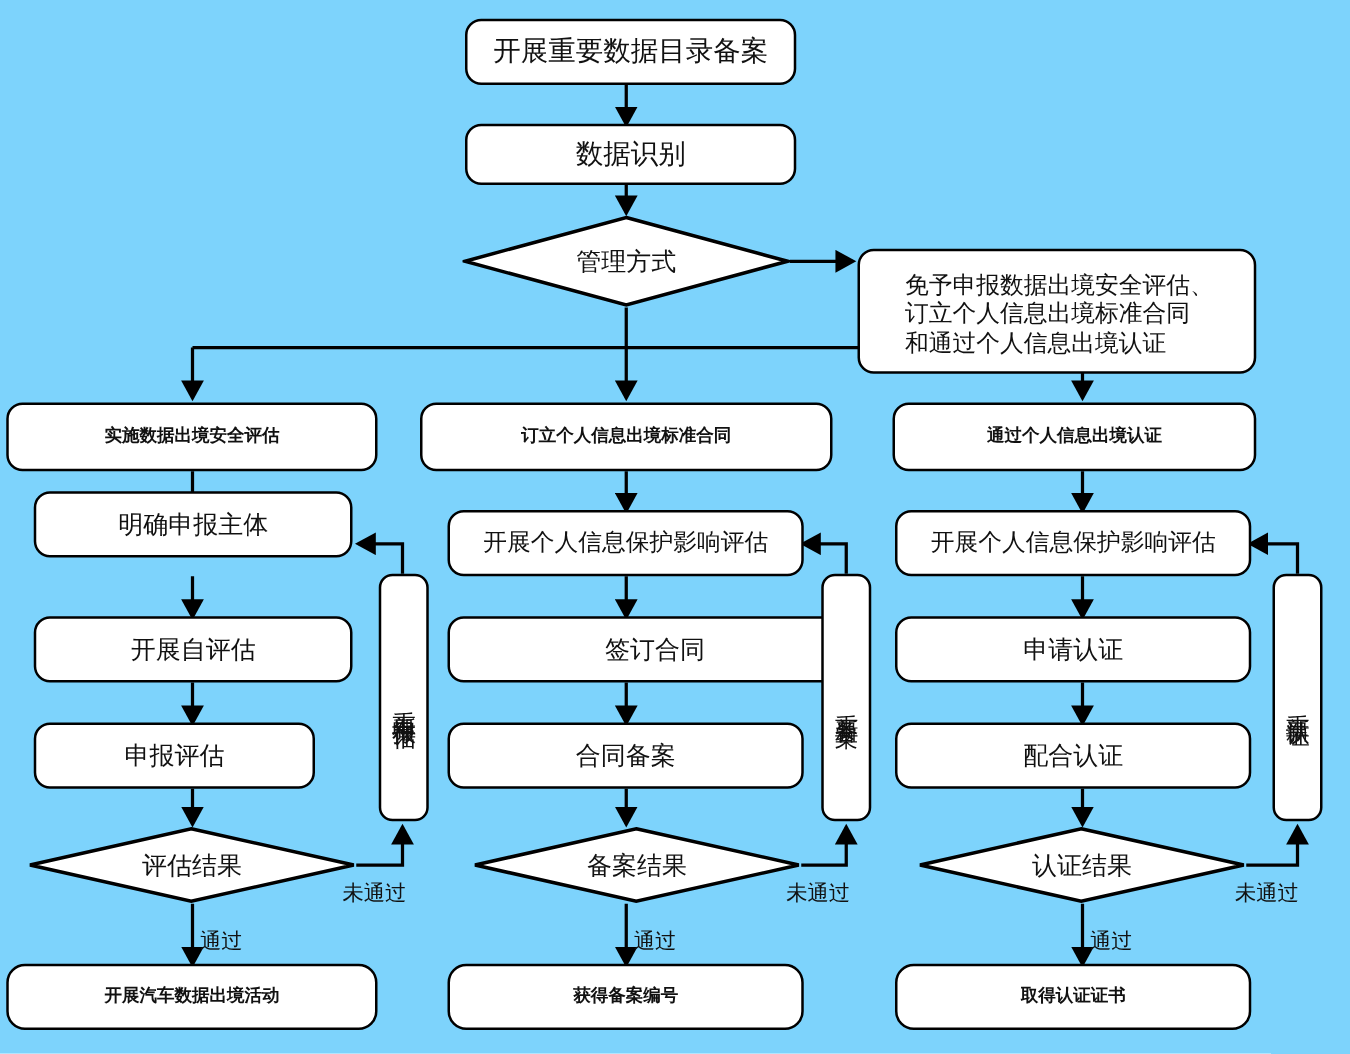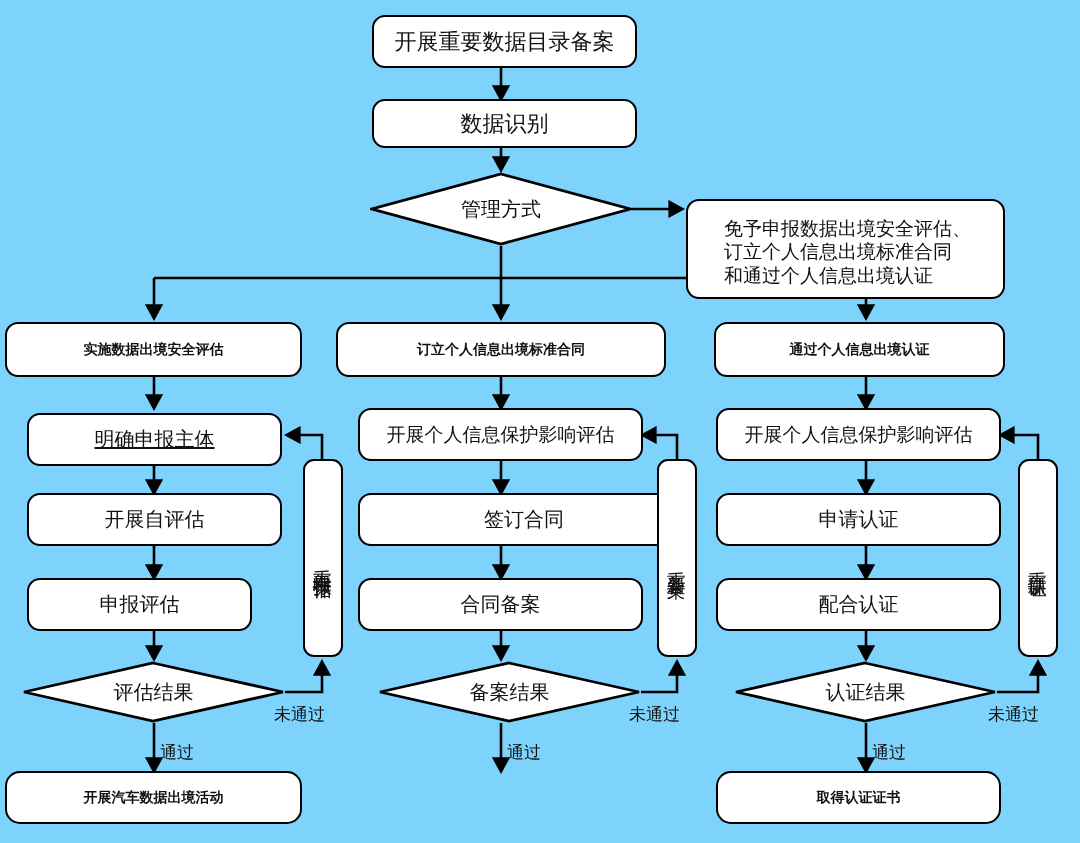--- a/index.html
+++ b/index.html
@@ -152,21 +152,21 @@
       <div>免予申报数据出境安全评估、</div>
       <div>订立个人信息出境标准合同</div>
       <div>和通过个人信息出境认证</div>
     </div>
   </div>
 
   <div class="node rounded fs-21 bold" style="left:5px;top:322px;width:297px;height:55px;">
     <span>实施数据出境安全评估</span>
   </div>
 
-  <div class="node rounded fs-20" style="left:27px;top:413px;width:255px;height:53px;text-decoration:underline;">
+  <div class="node rounded fs-20" style="left:27px;top:393px;width:255px;height:53px;">
     <span>明确申报主体</span>
   </div>
   <div class="node rounded fs-20" style="left:27px;top:493px;width:255px;height:53px;">
     <span>开展自评估</span>
   </div>
   <div class="node rounded fs-20" style="left:27px;top:578px;width:225px;height:53px;">
     <span>申报评估</span>
   </div>
 
   <div class="node loopbox fs-19" style="left:303px;top:459px;width:40px;height:198px;">
@@ -208,20 +208,23 @@
   <div class="diamond-wrap" style="left:378px;top:661px;width:263px;height:62px;">
     <svg width="263" height="62" viewBox="0 0 263 62" xmlns="http://www.w3.org/2000/svg">
       <polygon points="131,2 261,31 131,60 2,31" fill="#ffffff" stroke="#000000" stroke-width="2.8"></polygon>
     </svg>
     <span class="diamond-label fs-20">备案结果</span>
   </div>
 
   <span class="edge-label fs-17" style="left:629px;top:703px;">未通过</span>
   <span class="edge-label fs-17" style="left:507px;top:741px;">通过</span>
 
+  <div class="node terminal fs-21" style="left:358px;top:771px;width:285px;height:53px;">
+    <span>获得备案编号</span>
+  </div>
 
   <div class="node rounded fs-21 bold" style="left:714px;top:322px;width:291px;height:55px;">
     <span>通过个人信息出境认证</span>
   </div>
 
   <div class="node rounded fs-19" style="left:716px;top:408px;width:285px;height:53px;">
     <span>开展个人信息保护影响评估</span>
   </div>
   <div class="node rounded fs-20" style="left:716px;top:493px;width:285px;height:53px;">
     <span>申请认证</span>

